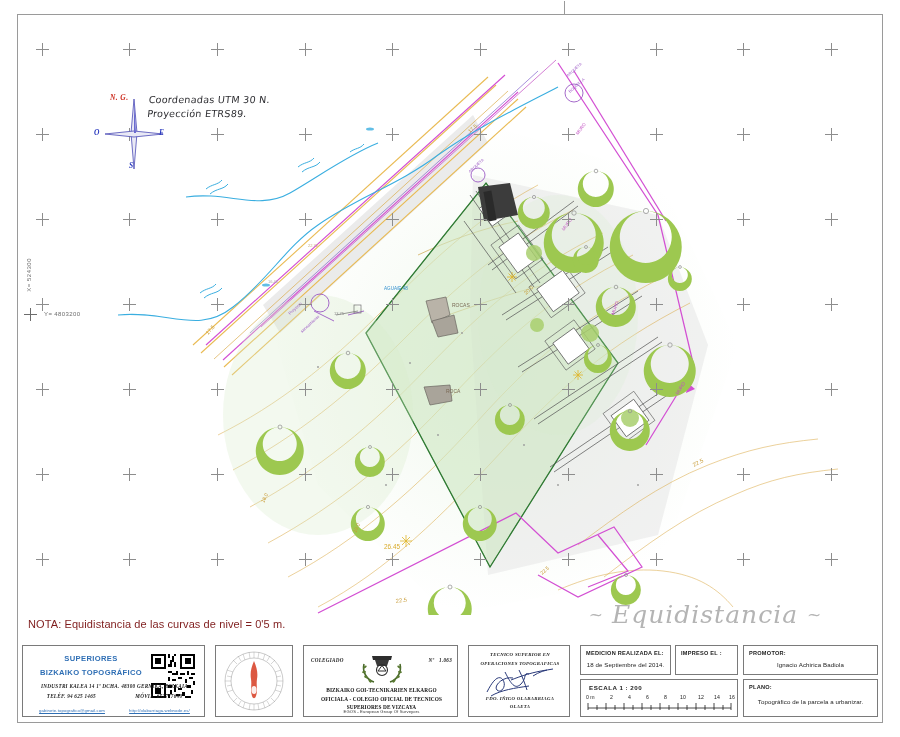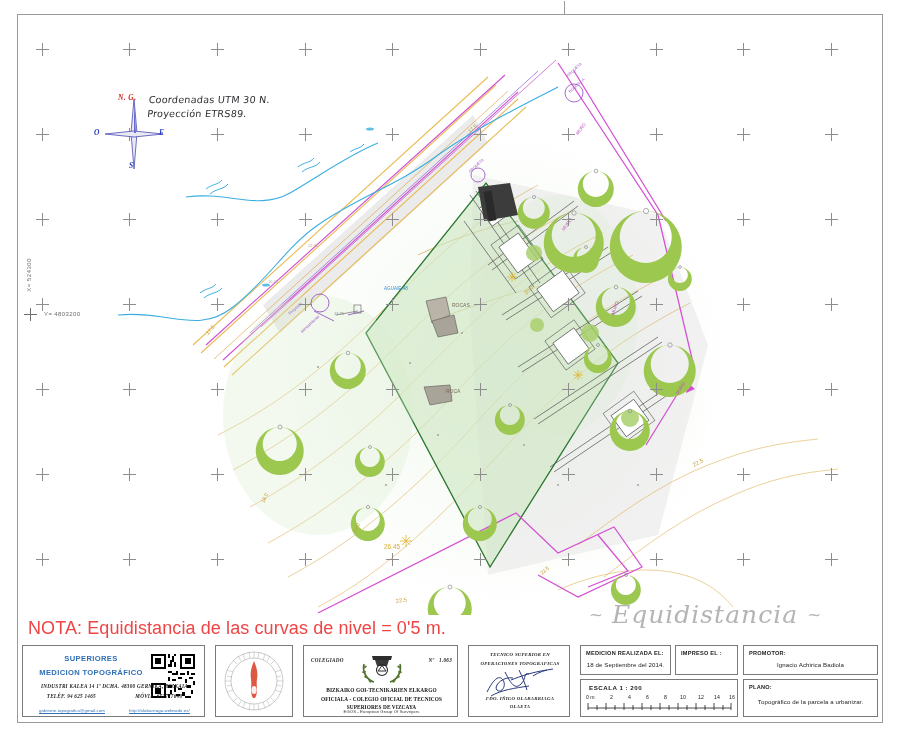--- a/index.html
+++ b/index.html
@@ -24,40 +24,40 @@
   
   .cross{position:absolute;width:13px;height:13px;}
   .cross:before,.cross:after{content:"";position:absolute;background:#8d8d8d;}
   .cross:before{left:6px;top:0;width:1.1px;height:13px;}
   .cross:after{top:6px;left:0;height:1.1px;width:13px;}
 
   
   .north{position:absolute;left:103px;top:95px;width:62px;height:78px;}
   .north .lbl{position:absolute;font-family:"Liberation Serif",serif;font-style:italic;
     font-weight:bold;font-size:7.5px;letter-spacing:.4px;}
-  .north .ng{color:#cc2b1d;left:15px;top:-2px;}
+  .north .ng{color:#cc2b1d;left:7px;top:-2px;}
   .north .o{color:#2b3bbf;left:-9px;top:33px;}
   .north .e{color:#2b3bbf;left:56px;top:33px;}
   .north .s{color:#2b3bbf;left:26px;top:66px;}
 
   .coord-note{position:absolute;left:148px;top:93px;width:190px;
     font-family:"DejaVu Sans",sans-serif;font-size:9.6px;color:#2f2f33;
     line-height:1.45;letter-spacing:.25px;transform:skewX(-6deg);}
 
   
   .utm-x{position:absolute;left:26px;top:258px;font-size:6px;color:#6c6c6c;
     writing-mode:vertical-rl;transform:rotate(180deg);letter-spacing:.5px;}
   .utm-y{position:absolute;left:44px;top:311px;font-size:6px;color:#6c6c6c;letter-spacing:.4px;}
   .utm-cross{position:absolute;left:24px;top:308px;width:13px;height:13px;}
   .utm-cross:before,.utm-cross:after{content:"";position:absolute;background:#6c6c6c;}
   .utm-cross:before{left:6px;top:0;width:1px;height:13px;}
   .utm-cross:after{top:6px;left:0;height:1px;width:13px;}
 
   
-  .note{position:absolute;left:28px;top:618px;font-size:18px;color:#ef4444;
+  .note{position:absolute;left:28px;top:618px;font-size:11px;color:#7f1d1d;
     font-weight:400;letter-spacing:.1px;}
 
   
   .placename{position:absolute;left:575px;top:600px;width:260px;height:36px;
     text-align:center;color:#b4b4b4;
     font-family:"DejaVu Serif",serif;font-style:italic;font-size:25px;
     letter-spacing:1px;white-space:nowrap;}
   .placename .sw{font-size:17px;vertical-align:3px;letter-spacing:0;}
 
   
@@ -480,21 +480,21 @@
     <span class="sw">~</span>
     <span>Equidistancia</span>
     <span class="sw">~</span>
   </div>
 
   <div class="titlebar">
 
     <div class="tb blk-company">
       <div class="co-name">
         <div>SUPERIORES</div>
-        <div>MEDICION TOPOGRÁFICO</div>
+        <div>BIZKAIKO TOPOGRÁFICO</div>
       </div>
       <svg class="qr" viewBox="0 0 21 21" shape-rendering="crispEdges">
         <rect width="21" height="21" fill="#fff"></rect>
         <g fill="#000">
           <rect x="0" y="0" width="7" height="1"></rect>
             <rect x="0" y="6" width="7" height="1"></rect>
           <rect x="0" y="0" width="1" height="7"></rect>
             <rect x="6" y="0" width="1" height="7"></rect>
           <rect x="2" y="2" width="3" height="3"></rect>
           <rect x="14" y="0" width="7" height="1"></rect>

